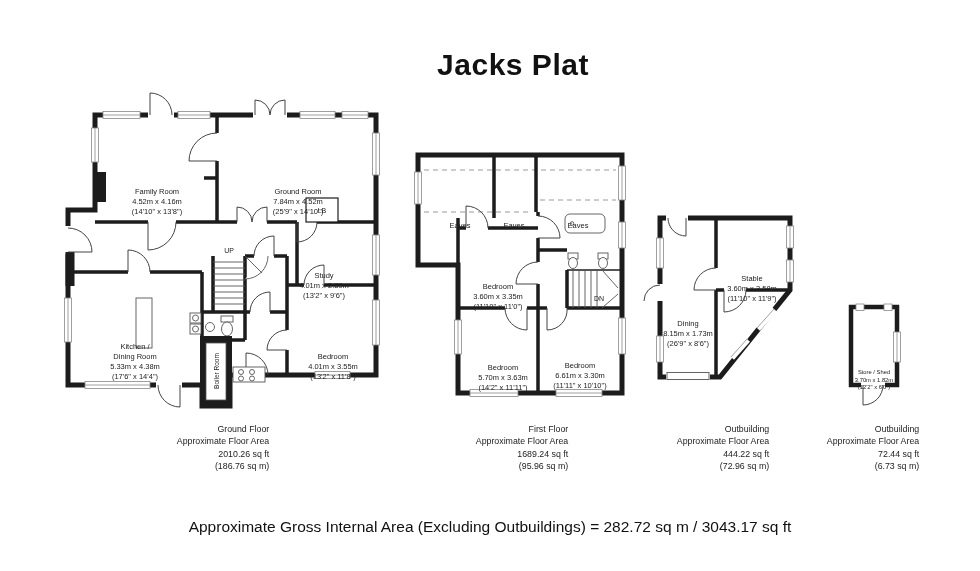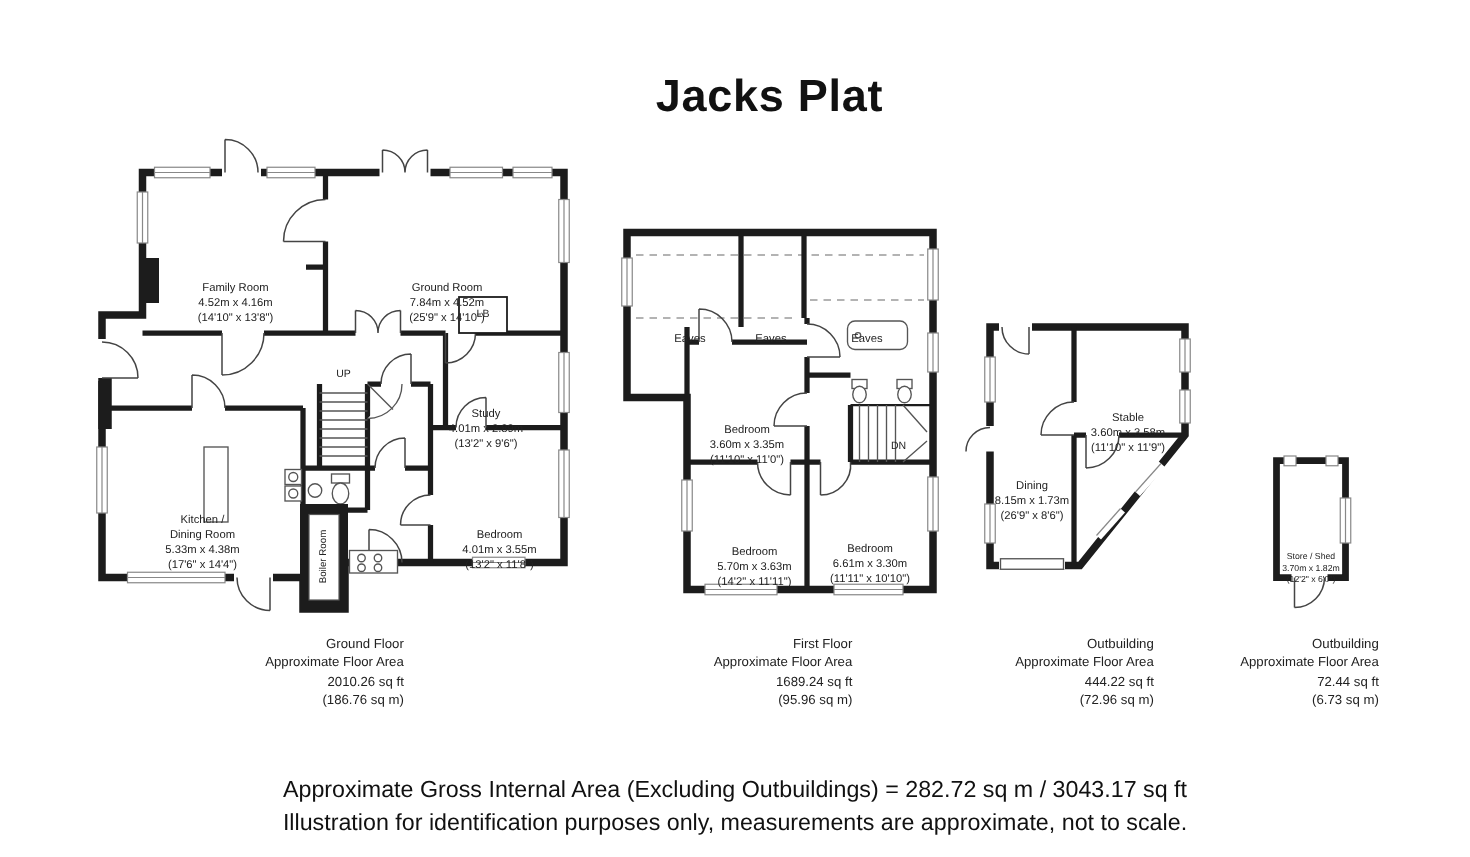--- a/index.html
+++ b/index.html
@@ -327,16 +327,15 @@
   </div>
   <div class="caption" style="left:873px;top:423px">
     <div>Outbuilding</div>
     <div>Approximate Floor Area</div>
     <div>72.44 sq ft</div>
     <div>(6.73 sq m)</div>
   </div>
 
   <div class="footer">
     <div>Approximate Gross Internal Area (Excluding Outbuildings) = 282.72 sq m / 3043.17 sq ft</div>
-    <div>Illustration for identification purposes only, measurements are approximate, not to scale.</div>
   </div>
 
 </div>
 
 </body></html>

